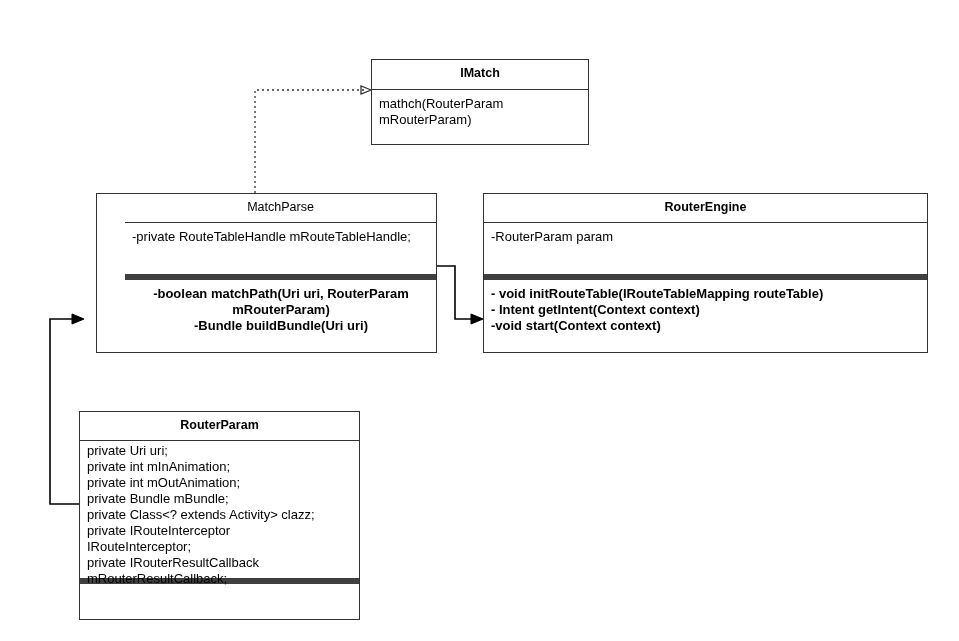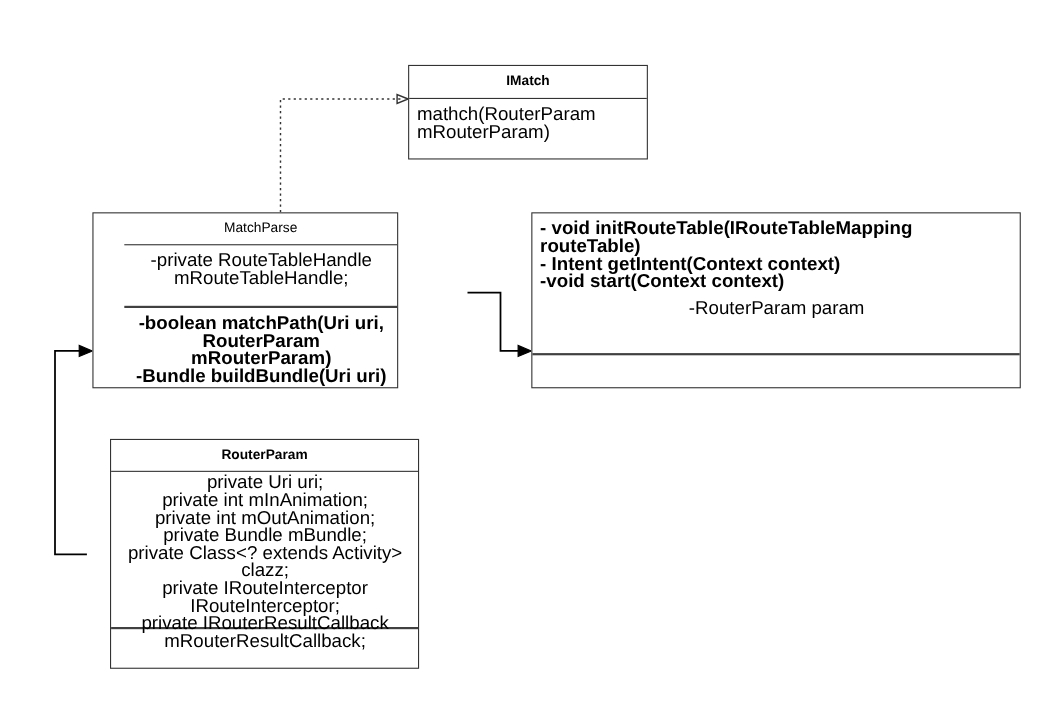--- a/index.html
+++ b/index.html
@@ -32,43 +32,43 @@
     font-size: 12.5px;
     padding: 6px 4px 6px 4px;
     border-bottom: 1px solid #333333;
     box-sizing: border-box;
     line-height: 14px;
   }
   .uml-title.bold { font-weight: bold; }
   .uml-section {
     padding: 6px 6px 6px 7px;
     box-sizing: border-box;
-    font-size: 17px;
+    font-size: 13px;
     line-height: 16px;
     white-space: pre-wrap;
   }
-  .uml-section.divided { border-bottom: 2px solid #404040; text-align: center; }
+  .uml-section.divided { border-bottom: 6px solid #404040; }
   .uml-section.bold { font-weight: bold; }
 
   
   #class-imatch { left: 371px; top: 59px; width: 218px; height: 86px; }
   #class-imatch .uml-title { height: 30px; }
   #class-imatch .uml-section { height: 54px; }
 
-  #class-matchparse { left: 84px; top: 193px; width: 278px; height: 160px; padding-left: 28px; }
+  #class-matchparse { left: 96px; top: 193px; width: 341px; height: 160px; padding-left: 28px; }
   #class-matchparse .uml-title { height: 29px; }
   #class-matchparse .sec1 { height: 57px; }
   #class-matchparse .sec2 { height: 72px; text-align: center; }
 
   #class-routerengine { left: 483px; top: 193px; width: 445px; height: 160px; }
   #class-routerengine .uml-title { height: 29px; }
   #class-routerengine .sec1 { height: 57px; }
   #class-routerengine .sec2 { height: 72px; }
 
-  #class-routerparam { left: 79px; top: 399px; width: 281px; height: 209px; margin-left: 21px; }
+  #class-routerparam { left: 79px; top: 411px; width: 281px; height: 209px; }
   #class-routerparam .uml-title { height: 29px; }
   #class-routerparam .sec1 { height: 143px; padding-top: 2px; }
   #class-routerparam .sec2 { height: 36px; padding-top: 4px; }
 </style>
 </head>
 <body>
 
 <svg id="diagram-canvas" viewBox="0 0 959 641">
 
   <g>
@@ -95,24 +95,25 @@
 
 <div class="uml-class" id="class-matchparse">
   <div class="uml-title">MatchParse</div>
   <div class="uml-section divided sec1">-private RouteTableHandle mRouteTableHandle;</div>
   <div class="uml-section bold sec2">-boolean matchPath(Uri uri, RouterParam
 mRouterParam)
 -Bundle buildBundle(Uri uri)</div>
 </div>
 
 <div class="uml-class" id="class-routerengine">
+  <div class="uml-title bold">RouterEngine</div>
+  <div class="uml-section divided sec1">-RouterParam param</div>
   <div class="uml-section bold sec2">- void initRouteTable(IRouteTableMapping routeTable)
 - Intent getIntent(Context context)
 -void start(Context context)</div>
-  <div class="uml-section divided sec1">-RouterParam param</div>
 </div>
 
 <div class="uml-class" id="class-routerparam">
   <div class="uml-title bold">RouterParam</div>
   <div class="uml-section divided sec1">private Uri uri;
 private int mInAnimation;
 private int mOutAnimation;
 private Bundle mBundle;
 private Class&lt;? extends Activity&gt; clazz;
 private IRouteInterceptor

